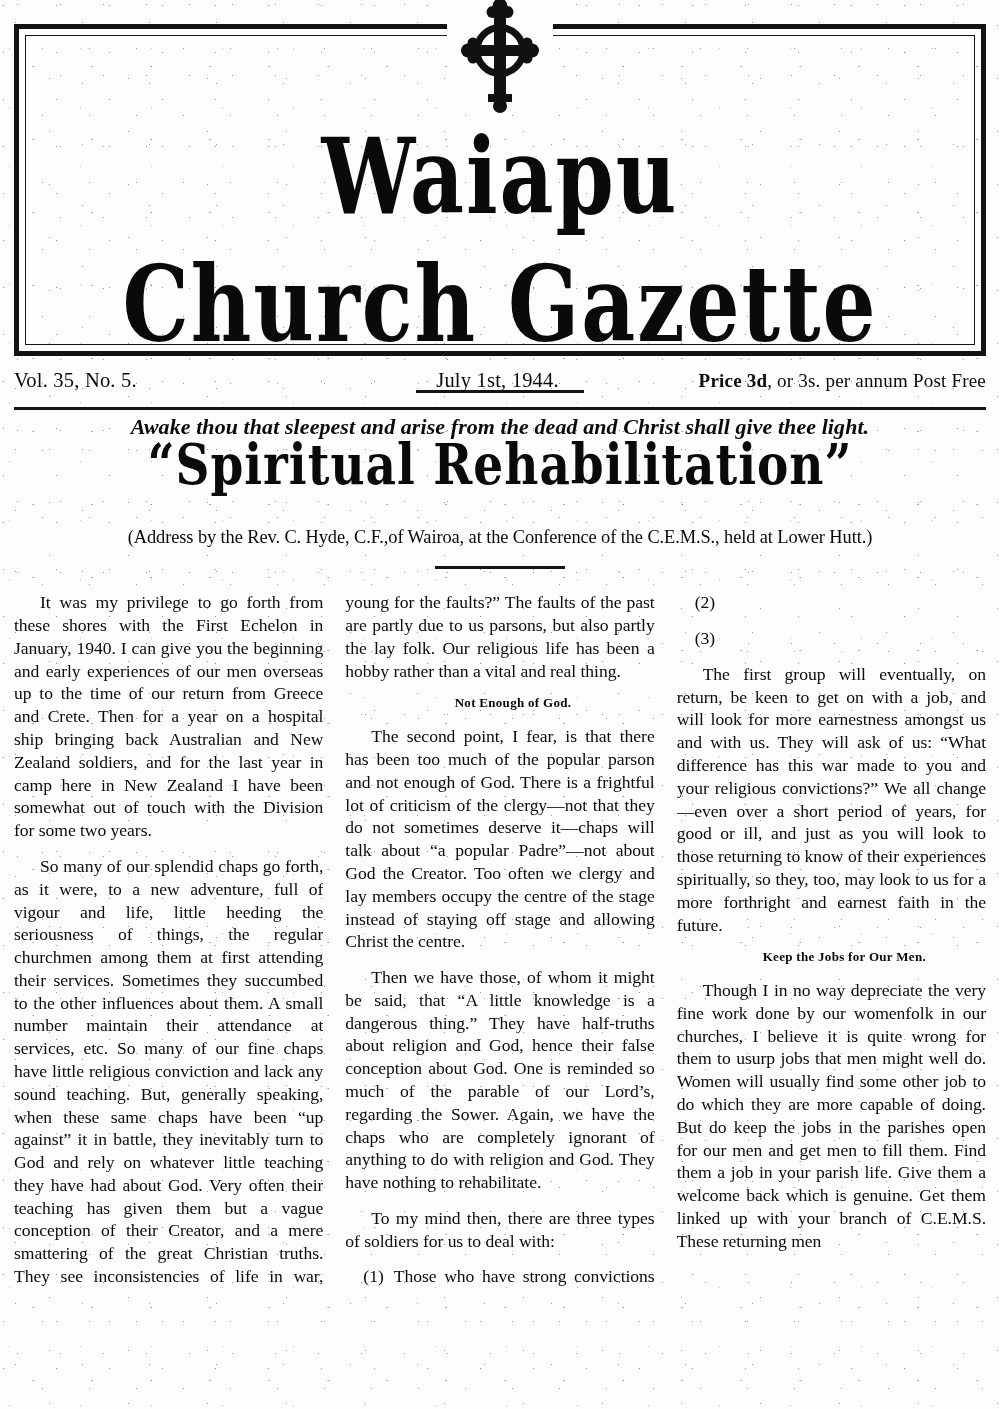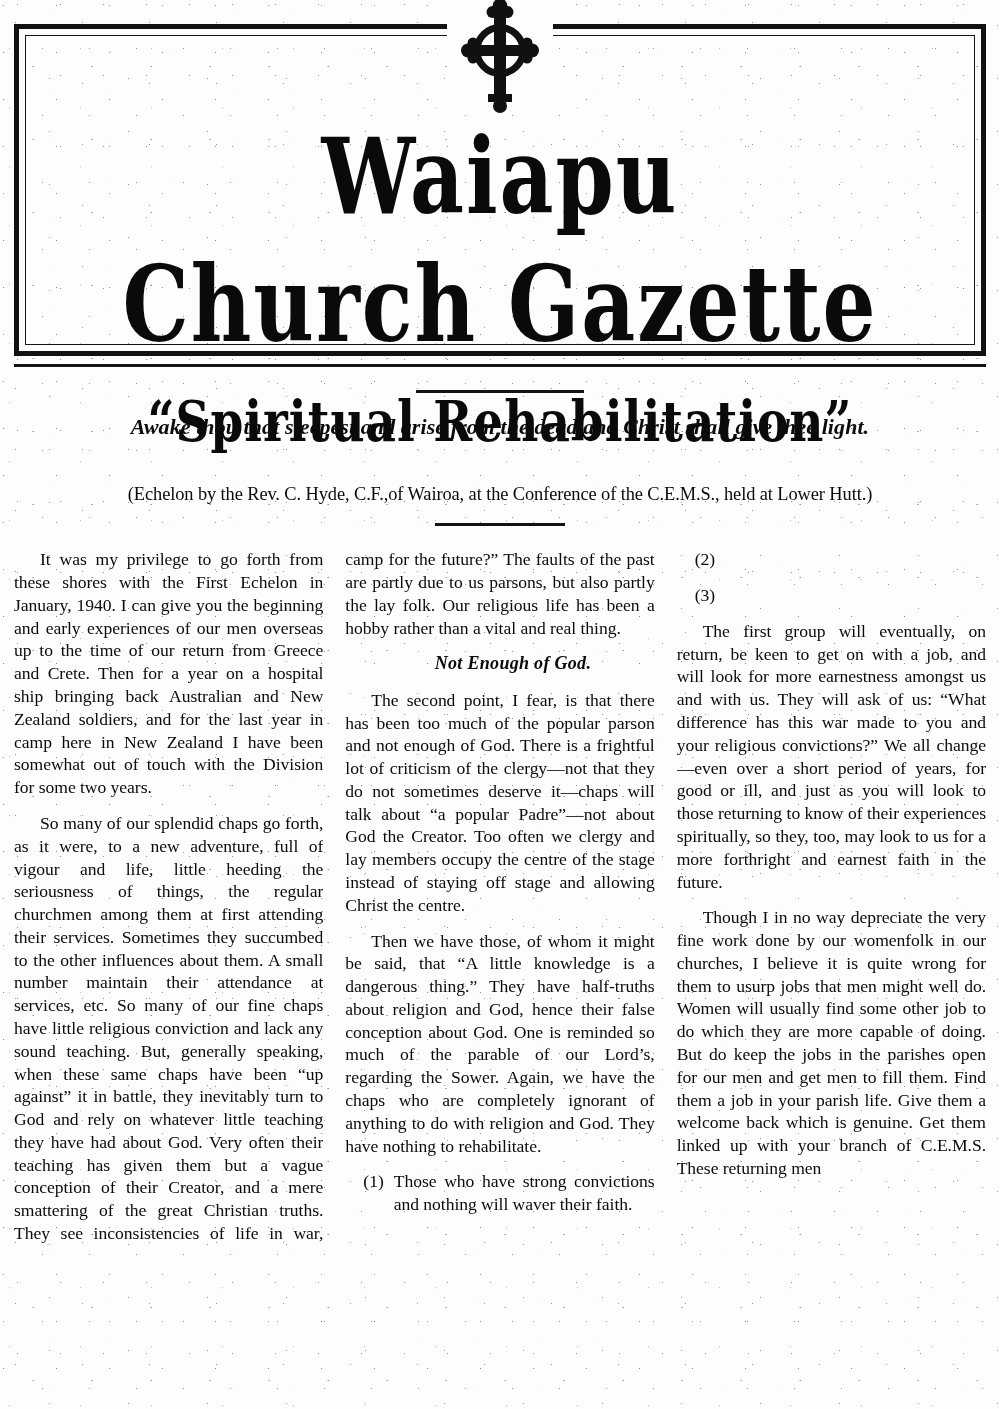--- a/index.html
+++ b/index.html
@@ -192,25 +192,24 @@
   }
   .col p {
     margin: 0 0 13px 0;
     text-indent: 26px;
   }
   .col p.noindent { text-indent: 0; }
   .col p b { font-weight: 400; }
   .subhead {
     text-align: center;
     font-weight: 700;
-    font-size: 18px;
+    font-size: 13px;
     margin: 17px 0 14px 0;
     text-indent: 0;
     letter-spacing: .3px;
-    font-style: italic;
   }
   .numlist {
     margin: 0 0 13px 0;
     text-indent: 0;
     display: flex;
     gap: 10px;
     padding-left: 18px;
   }
   .numlist .num { flex: 0 0 auto; font-weight: 400; }
   .numlist .txt { flex: 1 1 auto; text-align: justify; }
@@ -259,58 +258,65 @@
 
       <div class="title-line-1 gothic">Waiapu</div>
       <div class="title-line-2 gothic">Church Gazette</div>
 
       <div class="rule-short"></div>
 
       <div class="motto">Awake thou that sleepest and arise from the dead and Christ shall give thee light.</div>
     </div>
   </div>
 
+  <div class="issuebar">
+    <div class="issue-vol">Vol. 35, No. 5.</div>
+    <div class="issue-date">July 1st, 1944.</div>
+    <div class="issue-price"><b>Price 3d</b><span>, or 3s. per annum Post Free</span></div>
+  </div>
 
   <div class="rule-full"></div>
 
   <div class="article-headline gothic">“Spiritual  Rehabilitation”</div>
-  <div class="article-byline">(Echelon by the Rev. C. Hyde, C.F.,of Wairoa, at the Conference of the C.E.M.S., held at Lower Hutt.)</div>
+  <div class="article-byline">(Address by the Rev. C. Hyde, C.F.,of Wairoa, at the Conference of the C.E.M.S., held at Lower Hutt.)</div>
   <div class="rule-mid"></div>
 
   <div class="columns">
 
     <div class="col">
       <p>It was my privilege to go forth from these shores with the First Echelon in January, 1940.   I can give you the beginning and early experiences of our men overseas up to the time of our return from Greece and Crete. Then for a year on a hospital ship bringing back Australian and New Zealand soldiers, and for the last year in camp here in New Zealand I have been somewhat out of touch with the Division for some two years.</p>
       <p>So many of our splendid chaps go forth, as it were, to a new adventure, full of vigour and life, little heeding the seriousness of things, the regular churchmen among them at first attending their services.   Sometimes they succumbed to the other influences about them.   A small number maintain their attendance at services, etc. So many of our fine chaps have little religious conviction and lack any sound teaching.   But, generally speaking, when these same chaps have been “up against” it in battle, they inevitably turn to God and rely on whatever little teaching they have had about God.   Very often their teaching has given them but a vague conception of their Creator, and a mere smattering of the great Christian truths.   They see inconsistencies of life in war, cruelty, etc., and their mind is confused.   Lack of teaching in their youth about God and the things of God is really appalling.   So I ask the First Question:—“What are we going to do about education of our</p>
     </div>
 
     <div class="col">
-      <p class="noindent"><span>camp for the future?”   The faults of the past are partly due to us parsons, but also partly the lay folk. Our religious life has been a </span><b>hobby rather than a vital and real thing.</b></p>
+      <p class="noindent"><span>young for the faults?”   The faults of the past are partly due to us parsons, but also partly the lay folk. Our religious life has been a </span><b>hobby rather than a vital and real thing.</b></p>
 
       <p class="subhead">Not Enough of God.</p>
 
       <p><span>The second point, I fear, is that there has been too much of the popular parson and not enough of God. There is a frightful lot of criticism of the clergy—not that they do not sometimes deserve it—chaps will talk about “a popular Padre”—not about God the Creator.   </span><b>Too often we clergy and lay members occupy the centre of the stage instead of staying off stage and allowing Christ the centre.</b></p>
 
       <p>Then we have those, of whom it might be said, that “A little knowledge is a dangerous thing.”   They have half-truths about religion and God, hence their false conception about God.   One is reminded so much of the parable of our Lord’s, regarding the Sower.   Again, we have the chaps who are completely ignorant of anything to do with religion and God.   They have nothing to rehabilitate.</p>
+      <p>To my mind then, there are three types of soldiers for us to deal with:</p>
 
       <div class="numlist">
         <span class="num">(1)</span>
         <span class="txt">Those who have strong convictions and nothing will waver their faith.</span>
       </div>
     </div>
 
     <div class="col">
       <div class="numlist">
         <span class="num">(2)</span>
       </div>
 
       <div class="numlist">
         <span class="num">(3)</span>
       </div>
 
       <p>The first group will eventually, on return, be keen to get on with a job, and will look for more earnestness amongst us and with us.   They will ask of us: “What difference has this war made to you and your religious convictions?”   We all change—even over a short period of years, for good or ill, and just as you will look to those returning to know of their experiences spiritually, so they, too, may look to us for a more forthright and earnest faith in the future.</p>
 
+      <p class="subhead">Keep the Jobs for Our Men.</p>
 
       <p><span>Though I in no way depreciate the very fine work done by our womenfolk in our churches, I believe it is quite wrong for them to usurp jobs that men might well do.   Women will usually find some other job to do which they are more capable of doing.   But do keep the jobs in the parishes open for our men and get men to fill them.   </span><b>Find them a job in your parish life.</b><span>   Give them a welcome back which is genuine. Get them linked up with your branch of C.E.M.S.   These returning men</span></p>
     </div>
 
   </div>
 </div>
 
 </body></html>

